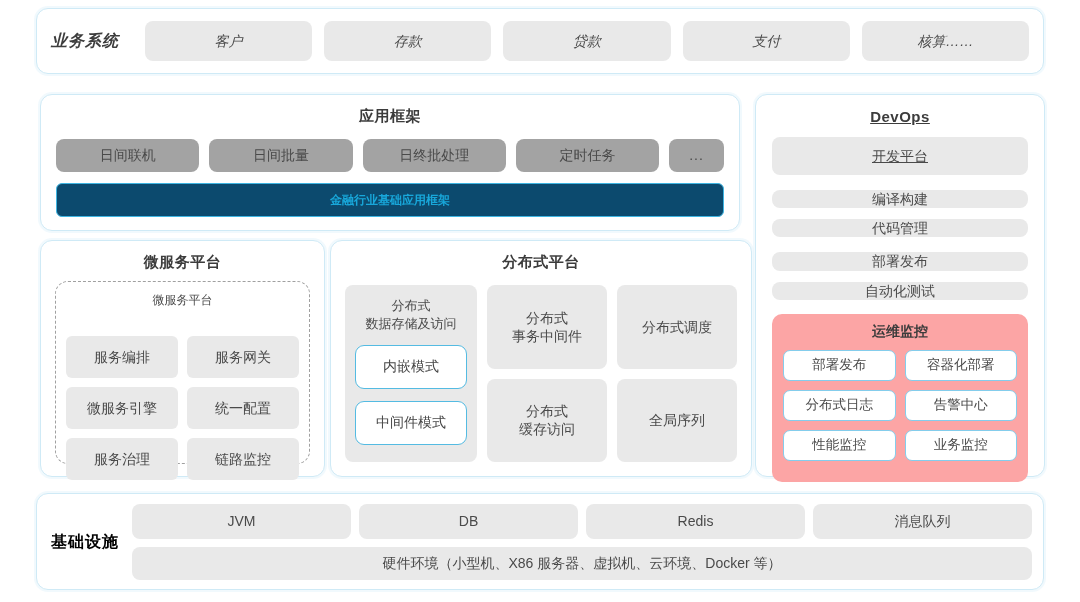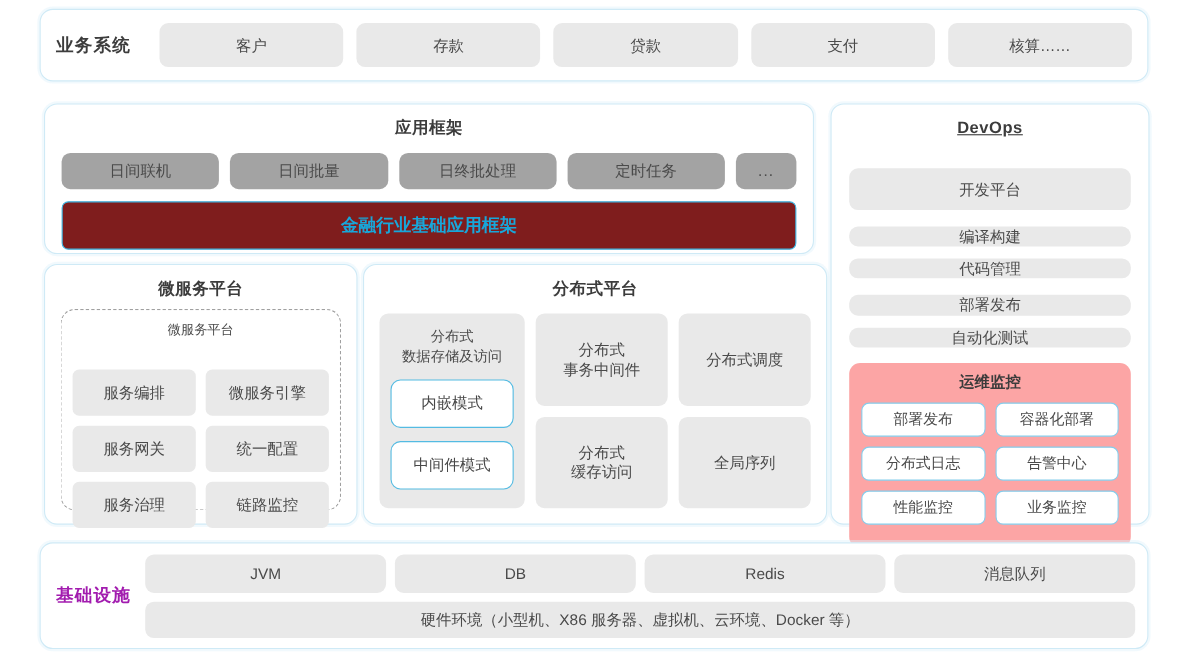--- a/index.html
+++ b/index.html
@@ -13,33 +13,33 @@
   .sec-title{text-align:center;font-size:15px;font-weight:600;color:#3c3c3c;letter-spacing:.5px;}
 
   
   .chip{box-sizing:border-box;display:flex;align-items:center;justify-content:center;
     border-radius:8px;font-size:14px;color:#4a4a4a;text-align:center;line-height:1.3;}
   .gray{background:#e9e9e9;}
   .blue{background:#a3a3a3;}
   .preline{white-space:pre-line;}
 
   
-  .biz{left:36px;top:8px;width:1008px;height:66px;display:flex;align-items:center;padding:4px 14px;gap:12px;}
+  .biz{left:36px;top:8px;width:1008px;height:66px;display:flex;align-items:center;padding:4px 14px;gap:12px;font-style:italic;}
   .biz-label{width:82px;flex:0 0 auto;font-size:16px;font-weight:700;color:#3d3d3d;letter-spacing:1px;}
   .biz .chip{flex:1;height:40px;}
 
   
   .appfw{left:40px;top:94px;width:700px;height:137px;}
   .appfw .sec-title{margin-top:12px;}
   .appfw-row{display:flex;gap:10px;margin:13px 15px 0;}
   .appfw-row .chip{flex:1;height:33px;}
   .appfw-row .chip.dots{flex:0 0 55px;letter-spacing:1px;}
-  .base-bar{margin:11px 15px 0;height:44px;display:flex;align-items:center;justify-content:center;
-    background:#7f1d1d;border:1.5px solid #3eb5e2;border-radius:6px;
-    color:#18a7da;font-weight:700;font-size:16px;box-sizing:border-box;}
+  .base-bar{margin:11px 15px 0;height:34px;display:flex;align-items:center;justify-content:center;
+    background:#0c4a6e;border:1.5px solid #3eb5e2;border-radius:6px;
+    color:#18a7da;font-weight:700;font-size:12px;box-sizing:border-box;}
 
   
   .micro{left:40px;top:240px;width:285px;height:237px;}
   .micro .sec-title{margin-top:12px;}
   .dashed-box{position:absolute;left:14px;right:14px;top:40px;bottom:12px;
     border:1px dashed #a0a0a0;border-radius:13px;padding:7px 10px 10px;box-sizing:border-box;}
   .dashed-title{text-align:center;font-size:12px;color:#4a4a4a;margin-top:3px;}
   .micro-grid{display:grid;grid-template-columns:1fr 1fr;gap:9px;margin-top:27px;}
   .micro-grid .chip{height:42px;border-radius:6px;}
 
@@ -50,34 +50,34 @@
   .dist-col1{flex:0 0 132px;background:#e9e9e9;border-radius:8px;padding:12px 10px 10px;box-sizing:border-box;}
   .dist-col1-label{font-size:13px;text-align:center;color:#4a4a4a;line-height:1.4;}
   .mode-box{margin-top:12px;height:44px;display:flex;align-items:center;justify-content:center;
     background:#fff;border:1.5px solid #54bbe2;border-radius:9px;font-size:14px;box-sizing:border-box;}
   .dist-col{flex:1;display:flex;flex-direction:column;gap:10px;}
   .dist-col .chip{flex:1;border-radius:8px;}
 
   
   .devops{left:755px;top:94px;width:290px;height:383px;}
   .devops .sec-title{margin-top:13px;text-decoration:underline;}
-  .dv-platform{margin:28px 16px 0;height:38px;}
+  .dv-platform{margin:12px 16px 0;height:38px;text-decoration:underline;}
   .dv-row{display:flex;gap:11px;margin:15px 16px 0;flex-direction:column;}
   .dv-row .chip{flex:1;height:38px;}
   .monitor{margin:14px 16px 0;height:168px;background:#fca5a5;border-radius:10px;
     padding:9px 11px 10px;box-sizing:border-box;}
   .monitor-title{text-align:center;font-size:14px;font-weight:700;color:#3c3c3c;}
   .monitor-grid{display:grid;grid-template-columns:1fr 1fr;gap:9px;margin-top:9px;}
   .monitor-grid .chip{height:31px;font-size:13.5px;border-radius:7px;
     background:#fff;border:1.5px solid #84cdec;}
 
   
   .infra{left:36px;top:493px;width:1008px;height:97px;}
   .infra-label{position:absolute;left:14px;top:50%;transform:translateY(-50%);
-    font-size:16px;font-weight:700;color:#a21caf;letter-spacing:1px;}
+    font-size:16px;font-weight:700;color:#000000;letter-spacing:1px;}
   .infra-body{position:absolute;left:95px;right:11px;top:10px;bottom:11px;}
   .infra-row{display:flex;gap:8px;}
   .infra-row .chip{flex:1;height:35px;}
   .hw-bar{margin-top:8px;height:33px;display:flex;align-items:center;justify-content:center;
     background:#e9e9e9;border-radius:8px;font-size:14px;color:#4a4a4a;}
 </style>
 </head>
 <body>
 
 <div class="page">
@@ -126,22 +126,22 @@
       </div>
     </div>
   </div>
 
   <div class="section micro">
     <div class="sec-title">微服务平台</div>
     <div class="dashed-box">
       <div class="dashed-title">微服务平台</div>
       <div class="micro-grid">
         <div class="chip gray">服务编排</div>
+        <div class="chip gray">服务网关</div>
         <div class="chip gray">微服务引擎</div>
-        <div class="chip gray">服务网关</div>
         <div class="chip gray">统一配置</div>
         <div class="chip gray">服务治理</div>
         <div class="chip gray">链路监控</div>
       </div>
     </div>
   </div>
 
   <div class="section dist">
     <div class="sec-title">分布式平台</div>
     <div class="dist-body">

